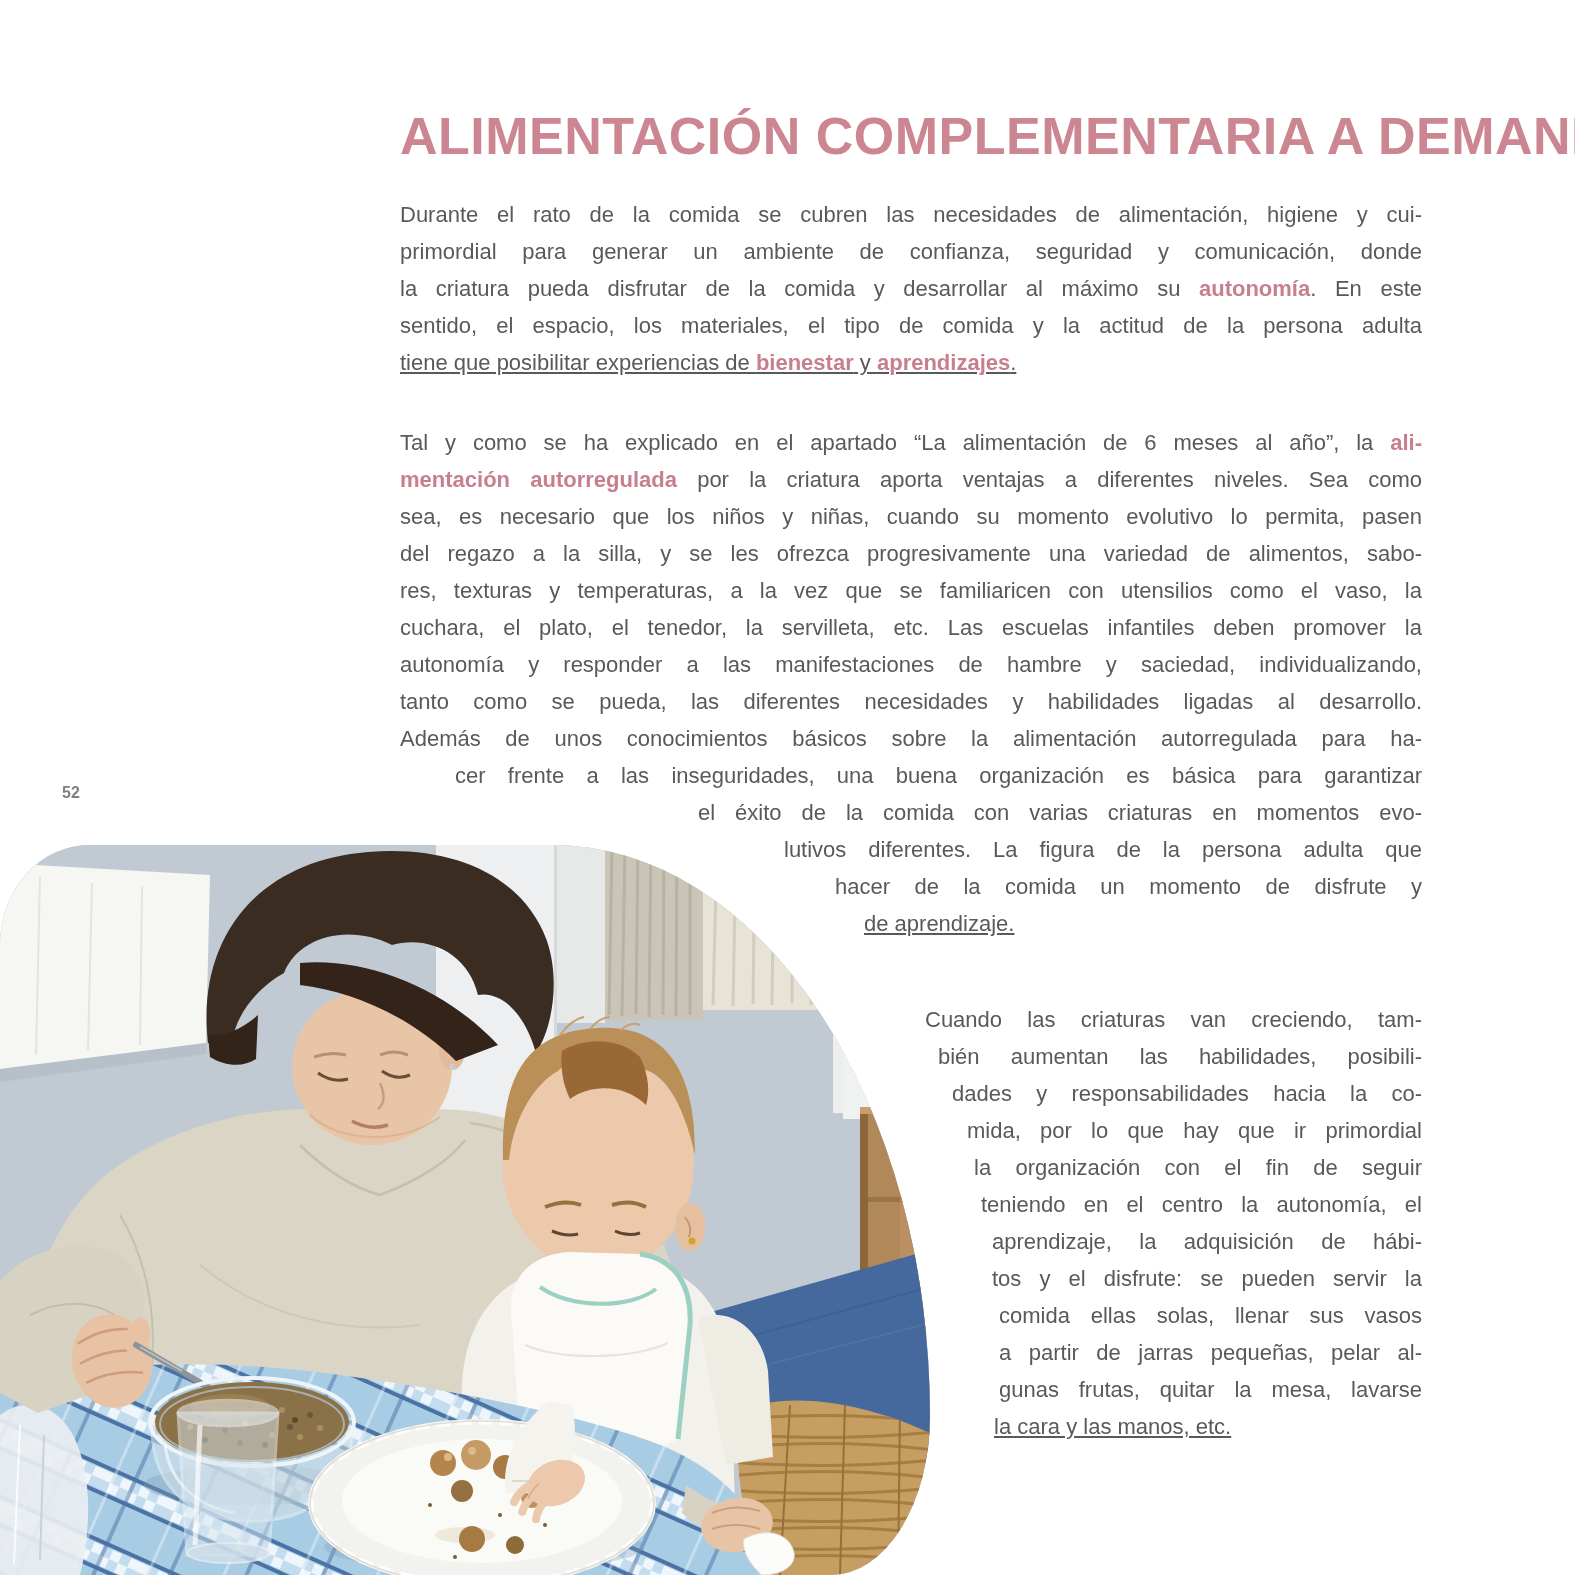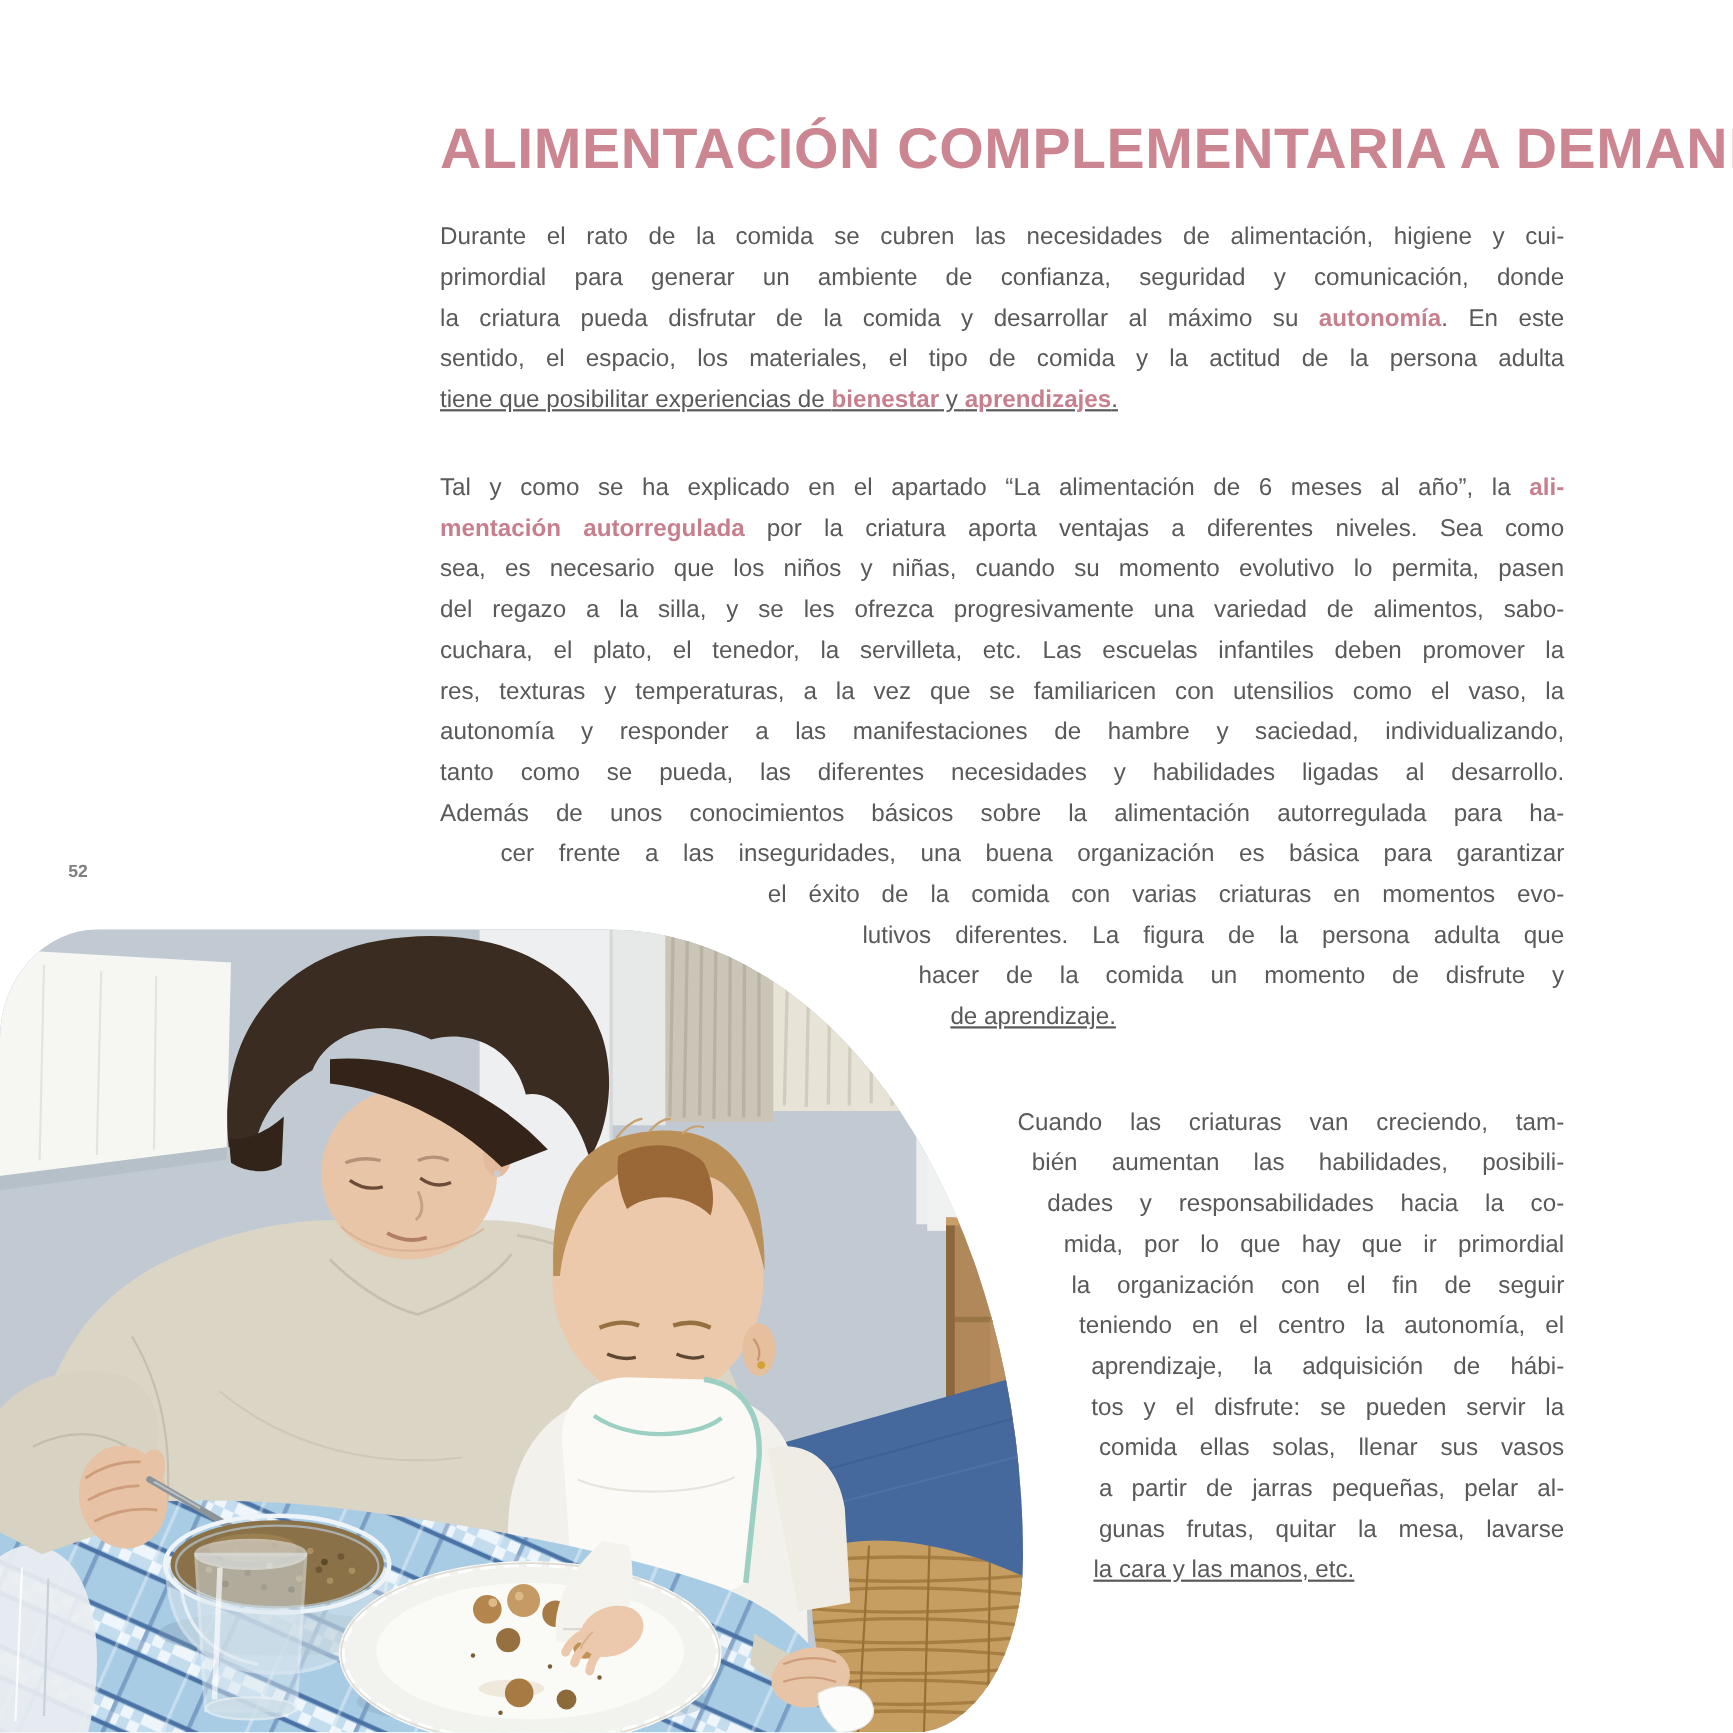--- a/index.html
+++ b/index.html
@@ -50,22 +50,22 @@
       <div class="line">primordial para generar un ambiente de confianza, seguridad y comunicación, donde</div>
       <div class="line">la criatura pueda disfrutar de la comida y desarrollar al máximo su <b class="hl">autonomía</b>. En este</div>
       <div class="line">sentido, el espacio, los materiales, el tipo de comida y la actitud de la persona adulta</div>
       <div class="line para-last">tiene que posibilitar experiencias de <b class="hl">bienestar</b> y <b class="hl">aprendizajes</b>.</div>
     </div>
   <div class="para" id="p2">
       <div class="line">Tal y como se ha explicado en el apartado “La alimentación de 6 meses al año”, la <b class="hl">ali-</b></div>
       <div class="line"><b class="hl">mentación autorregulada</b> por la criatura aporta ventajas a diferentes niveles. Sea como</div>
       <div class="line">sea, es necesario que los niños y niñas, cuando su momento evolutivo lo permita, pasen</div>
       <div class="line">del regazo a la silla, y se les ofrezca progresivamente una variedad de alimentos, sabo-</div>
+      <div class="line">res, texturas y temperaturas, a la vez que se familiaricen con utensilios como el vaso, la</div>
       <div class="line">cuchara, el plato, el tenedor, la servilleta, etc. Las escuelas infantiles deben promover la</div>
-      <div class="line">res, texturas y temperaturas, a la vez que se familiaricen con utensilios como el vaso, la</div>
       <div class="line">autonomía y responder a las manifestaciones de hambre y saciedad, individualizando,</div>
       <div class="line">tanto como se pueda, las diferentes necesidades y habilidades ligadas al desarrollo.</div>
       <div class="line">Además de unos conocimientos básicos sobre la alimentación autorregulada para ha-</div>
       <div class="line">cer frente a las inseguridades, una buena organización es básica para garantizar</div>
       <div class="line">el éxito de la comida con varias criaturas en momentos evo-</div>
       <div class="line">lutivos diferentes. La figura de la persona adulta que</div>
       <div class="line">hacer de la comida un momento de disfrute y</div>
       <div class="line para-last">de aprendizaje.</div>
     </div>
   <div class="para" id="p3">

